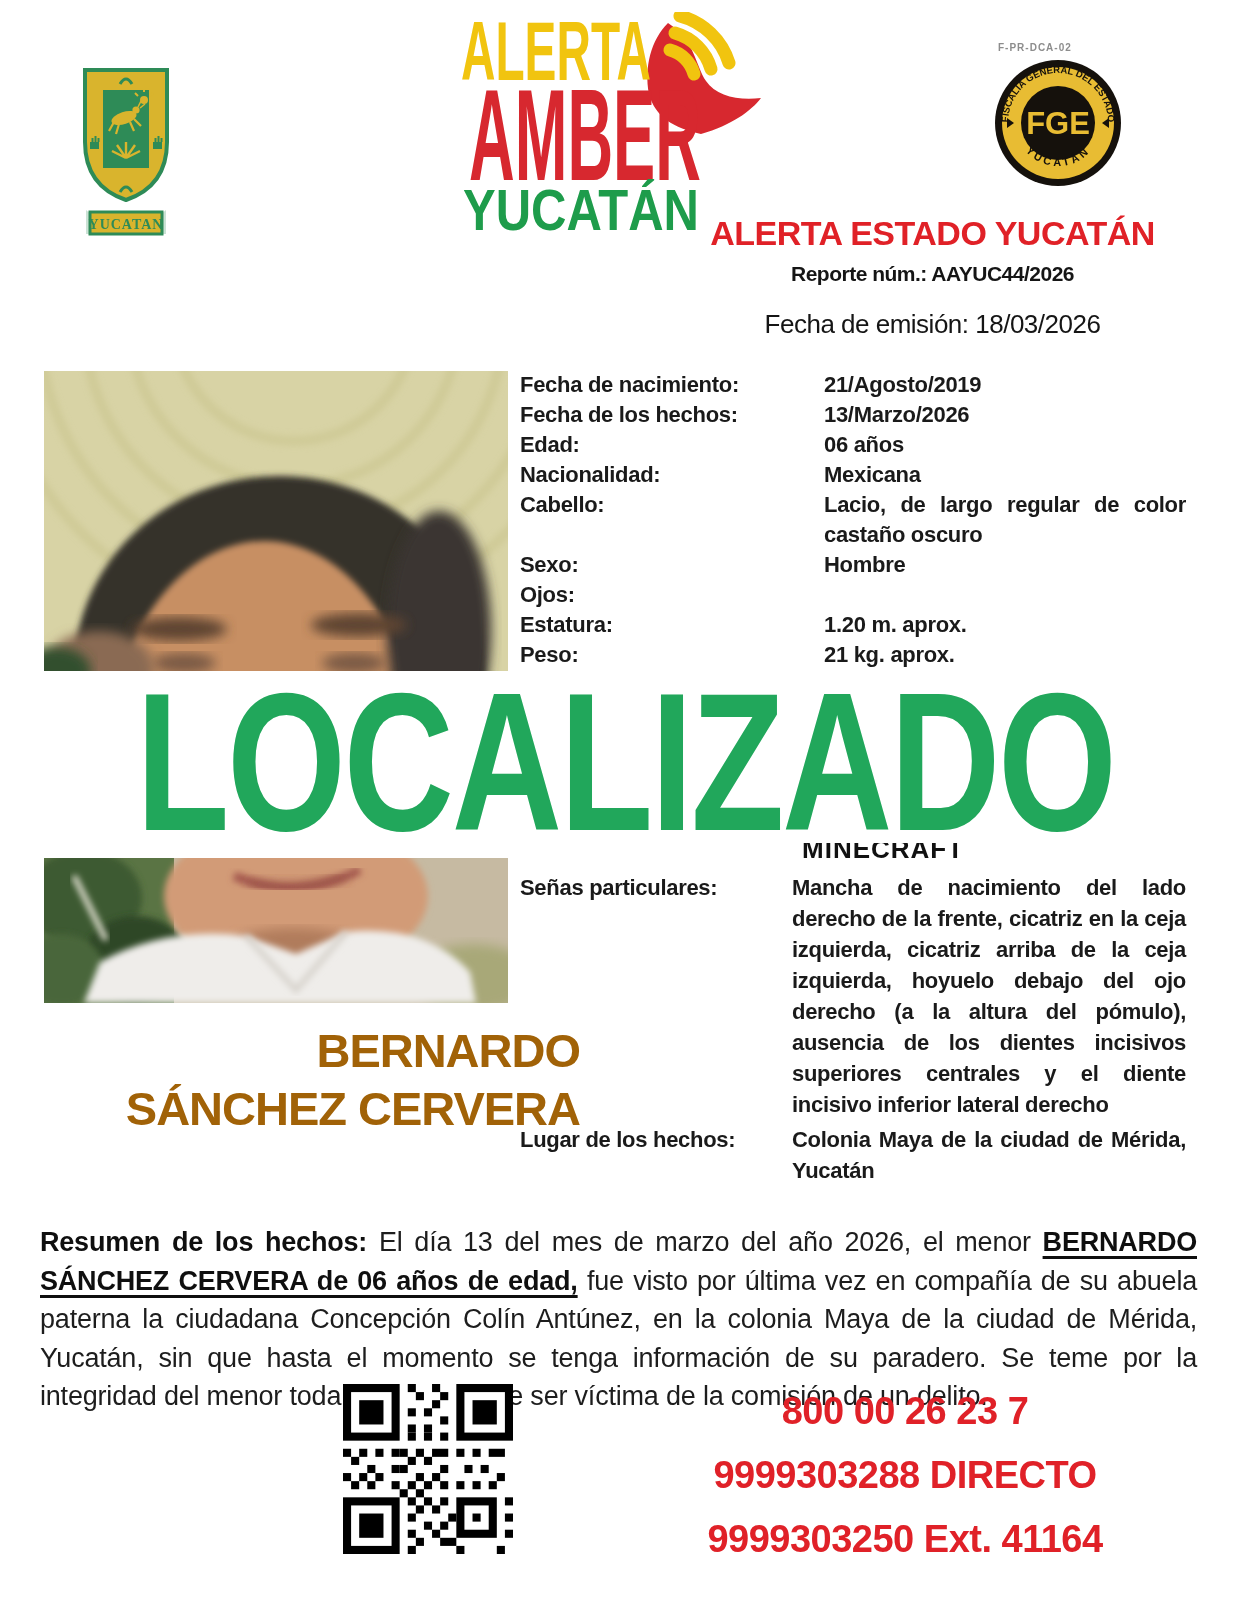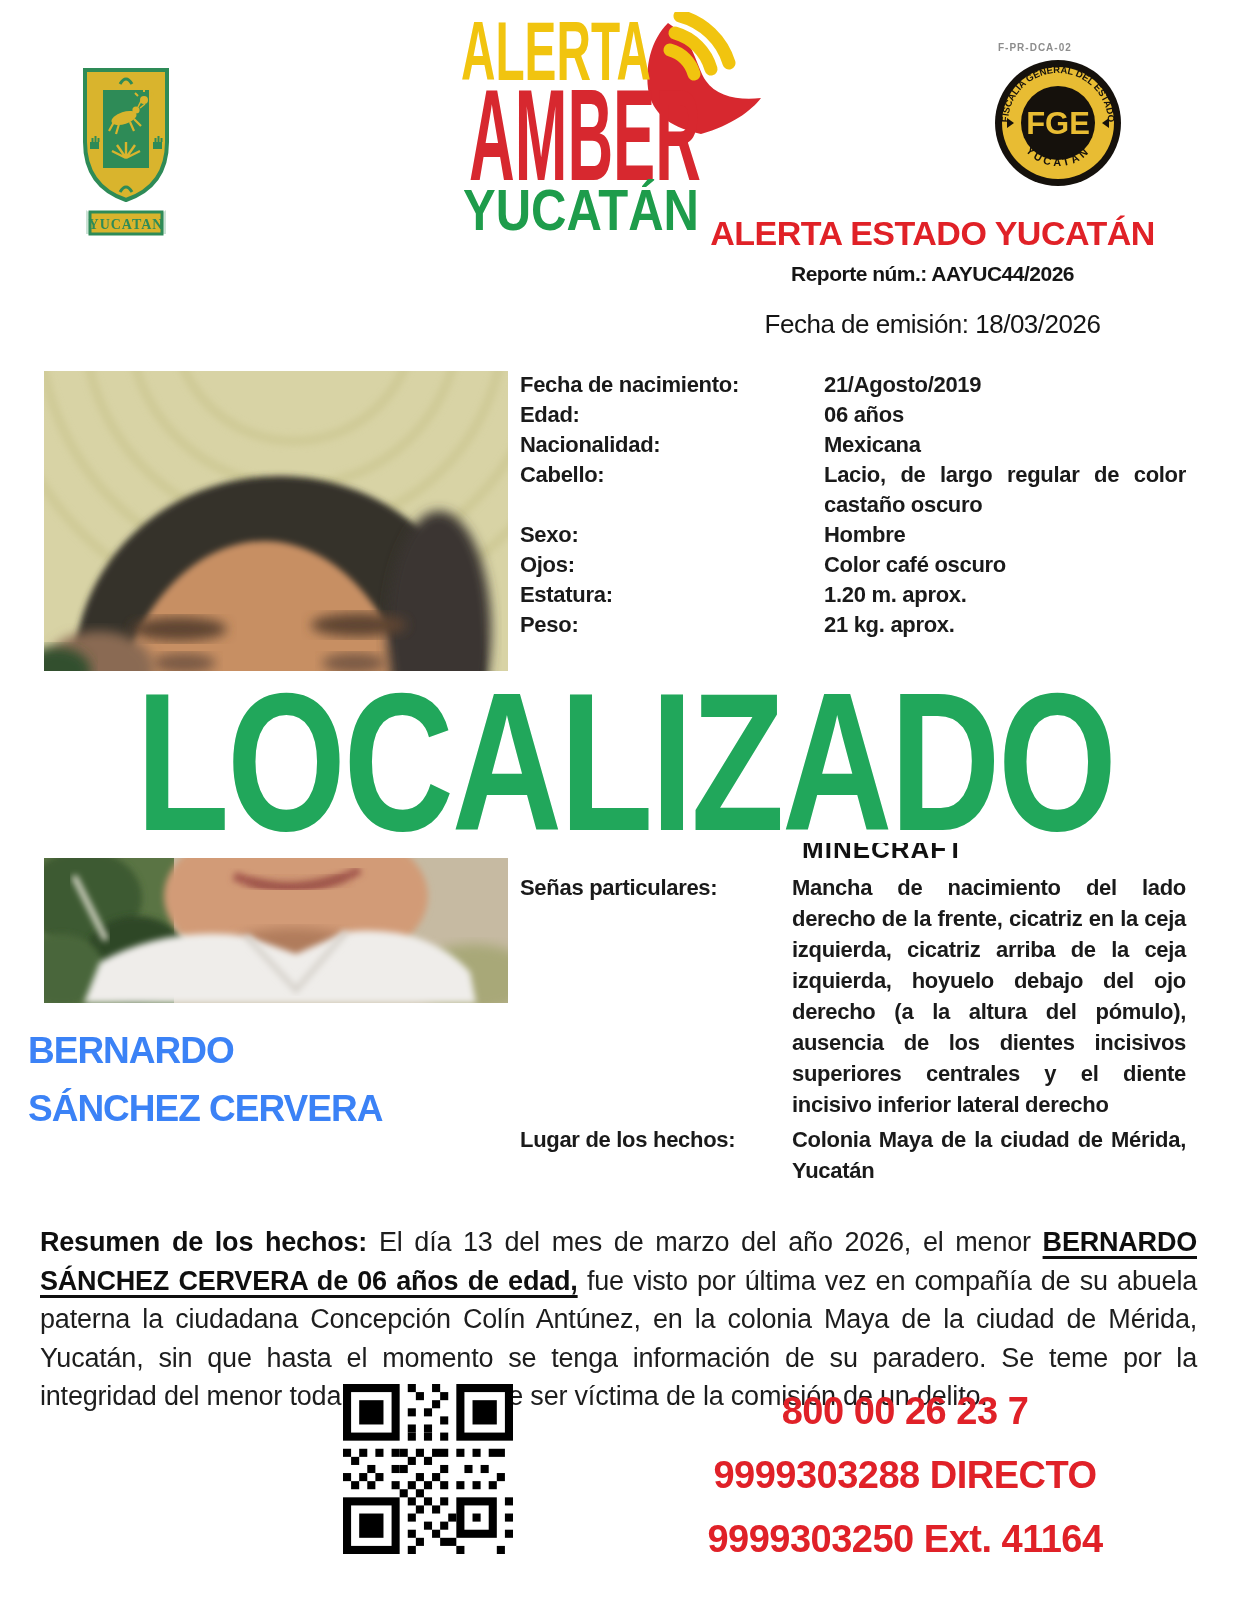--- a/index.html
+++ b/index.html
@@ -34,22 +34,22 @@
     white-space:nowrap;
   }
   
   .rightcol{position:absolute;left:520px;top:843px;width:666px;}
   .partial-clip{height:25px;overflow:hidden;padding-left:282px;}
   .partial-clip span{display:block;margin-top:-9px;font-size:26px;font-weight:700;letter-spacing:1px;color:#111;}
   .srow{display:flex;font-size:22px;line-height:31px;font-weight:700;letter-spacing:-0.3px;margin-top:4px;}
   .srow .lbl{flex:0 0 272px;}
   .srow .val{flex:1;text-align:justify;}
   
-  .name-block{position:absolute;left:28px;top:1022px;width:552px;text-align:left;
-    color:#3b82f6;font-weight:700;font-size:37px;line-height:58px;letter-spacing:-1px;}
+  .name-block{position:absolute;left:28px;top:1022px;width:552px;text-align:right;
+    color:#a16207;font-weight:700;font-size:47px;line-height:58px;letter-spacing:-1px;}
   
   .summary{position:absolute;left:40px;top:1196px;width:1157px;
     font-size:27px;line-height:38.5px;text-align:justify;color:#1d1d1d;letter-spacing:-0.2px;}
   .summary .b{font-weight:700;color:#0f0f0f;}
   .summary .bu{font-weight:700;color:#0f0f0f;text-decoration:underline;text-decoration-thickness:3px;text-underline-offset:5px;}
   
   .qr{position:absolute;left:343px;top:1384px;}
   .phones{position:absolute;left:620px;top:1390px;width:570px;text-align:center;
     color:#E02128;font-weight:700;font-size:38px;letter-spacing:-0.5px;}
   .phones div{margin-bottom:21px;}
@@ -172,38 +172,41 @@
       <ellipse cx="12" cy="300" rx="35" ry="24" fill="#33502F" filter="url(#b6)"></ellipse>
     </svg>
   </div>
 
   <div class="details">
     <div class="drow">
         <span class="lbl">Fecha de nacimiento:</span>
         <span class="val">21/Agosto/2019</span>
       </div>
     <div class="drow">
+        <span class="lbl">Fecha de los hechos:</span>
+        <span class="val">13/Marzo/2026</span>
+      </div>
+    <div class="drow">
         <span class="lbl">Edad:</span>
         <span class="val">06 años</span>
       </div>
     <div class="drow">
         <span class="lbl">Nacionalidad:</span>
         <span class="val">Mexicana</span>
       </div>
     <div class="drow">
         <span class="lbl">Cabello:</span>
         <span class="val">Lacio, de largo regular de color castaño oscuro</span>
       </div>
     <div class="drow">
         <span class="lbl">Sexo:</span>
         <span class="val">Hombre</span>
       </div>
     <div class="drow">
         <span class="lbl">Ojos:</span>
-        <span class="val">Color café oscuro</span>
       </div>
     <div class="drow">
         <span class="lbl">Estatura:</span>
         <span class="val">1.20 m. aprox.</span>
       </div>
     <div class="drow">
         <span class="lbl">Peso:</span>
         <span class="val">21 kg. aprox.</span>
       </div>
   </div>

